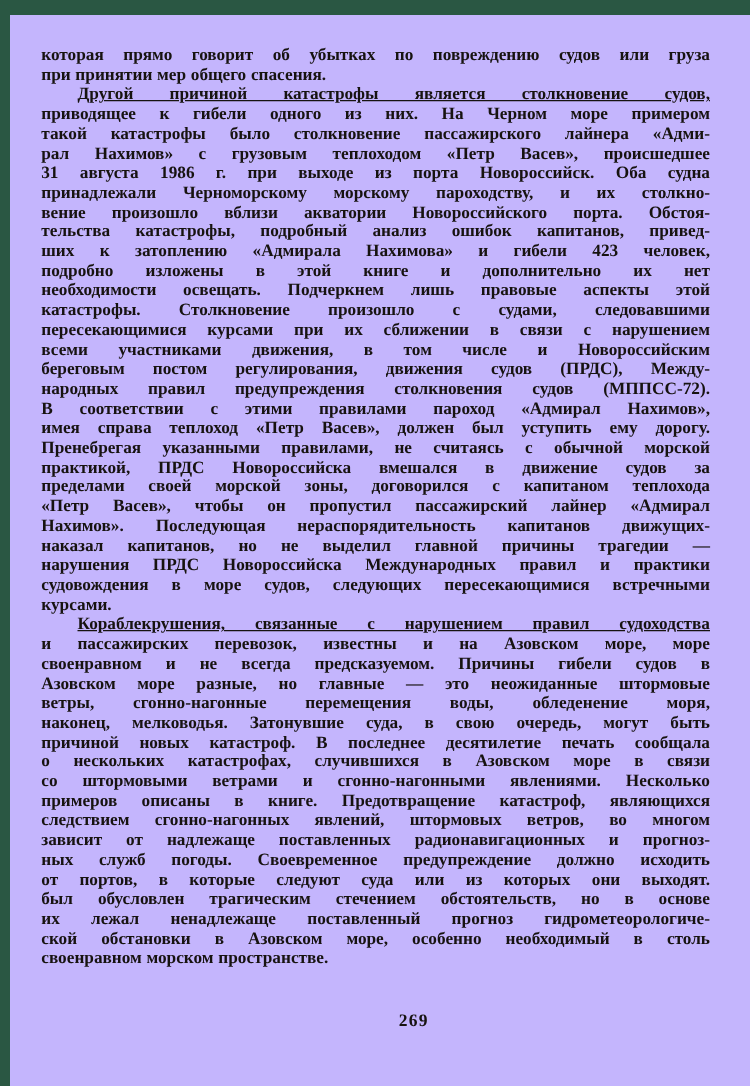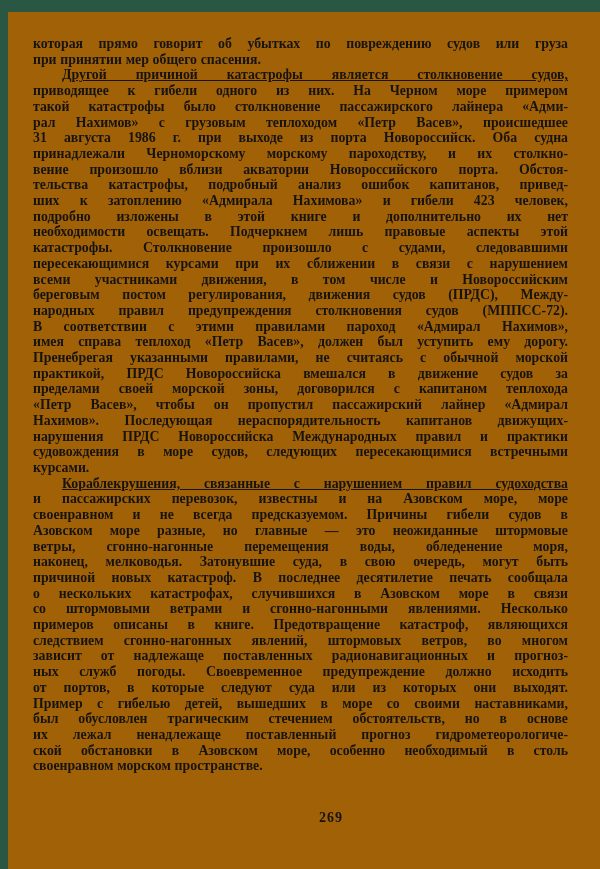--- a/index.html
+++ b/index.html
@@ -5,21 +5,21 @@
   html, body { margin: 0; padding: 0; }
   body {
     width: 600px; height: 869px;
     background: #ffffff;
     font-family: "Liberation Serif", "DejaVu Serif", serif;
     overflow: hidden;
   }
   .page {
     position: relative;
     width: 600px; height: 869px;
-    background: #a16207;
+    background: #c4b5fd;
   }
   .scan-edge-top {
     position: absolute; top: 0; left: 0;
     width: 600px; height: 12px;
     background: #2a5743;
   }
   .scan-edge-left {
     position: absolute; top: 0; left: 0;
     width: 8px; height: 869px;
     background: #2a5743;
@@ -77,37 +77,37 @@
       <div class="line">всеми участниками движения, в том числе и Новороссийским</div>
       <div class="line">береговым постом регулирования, движения судов (ПРДС), Между-</div>
       <div class="line">народных правил предупреждения столкновения судов (МППСС-72).</div>
       <div class="line">В соответствии с этими правилами пароход «Адмирал Нахимов»,</div>
       <div class="line">имея справа теплоход «Петр Васев», должен был уступить ему дорогу.</div>
       <div class="line">Пренебрегая указанными правилами, не считаясь с обычной морской</div>
       <div class="line">практикой, ПРДС Новороссийска вмешался в движение судов за</div>
       <div class="line">пределами своей морской зоны, договорился с капитаном теплохода</div>
       <div class="line">«Петр Васев», чтобы он пропустил пассажирский лайнер «Адмирал</div>
       <div class="line">Нахимов». Последующая нераспорядительность капитанов движущих-</div>
+      <div class="line">наказал капитанов, но не выделил главной причины трагедии —</div>
       <div class="line">нарушения ПРДС Новороссийска Международных правил и практики</div>
       <div class="line">судовождения в море судов, следующих пересекающимися встречными</div>
       <div class="line last">курсами.</div>
       <div class="line indent">Кораблекрушения, связанные с нарушением правил судоходства</div>
       <div class="line">и пассажирских перевозок, известны и на Азовском море, море</div>
       <div class="line">своенравном и не всегда предсказуемом. Причины гибели судов в</div>
       <div class="line">Азовском море разные, но главные — это неожиданные штормовые</div>
       <div class="line">ветры, сгонно-нагонные перемещения воды, обледенение моря,</div>
       <div class="line">наконец, мелководья. Затонувшие суда, в свою очередь, могут быть</div>
       <div class="line">причиной новых катастроф. В последнее десятилетие печать сообщала</div>
       <div class="line">о нескольких катастрофах, случившихся в Азовском море в связи</div>
       <div class="line">со штормовыми ветрами и сгонно-нагонными явлениями. Несколько</div>
       <div class="line">примеров описаны в книге. Предотвращение катастроф, являющихся</div>
       <div class="line">следствием сгонно-нагонных явлений, штормовых ветров, во многом</div>
       <div class="line">зависит от надлежаще поставленных радионавигационных и прогноз-</div>
       <div class="line">ных служб погоды. Своевременное предупреждение должно исходить</div>
       <div class="line">от портов, в которые следуют суда или из которых они выходят.</div>
-      <div class="line">Пример с гибелью детей, вышедших в море со своими наставниками,</div>
       <div class="line">был обусловлен трагическим стечением обстоятельств, но в основе</div>
       <div class="line">их лежал ненадлежаще поставленный прогноз гидрометеорологиче-</div>
       <div class="line">ской обстановки в Азовском море, особенно необходимый в столь</div>
       <div class="line last">своенравном морском пространстве.</div>
     </div>
   <div class="page-number">269</div>
 </div>
 
 </body></html>

